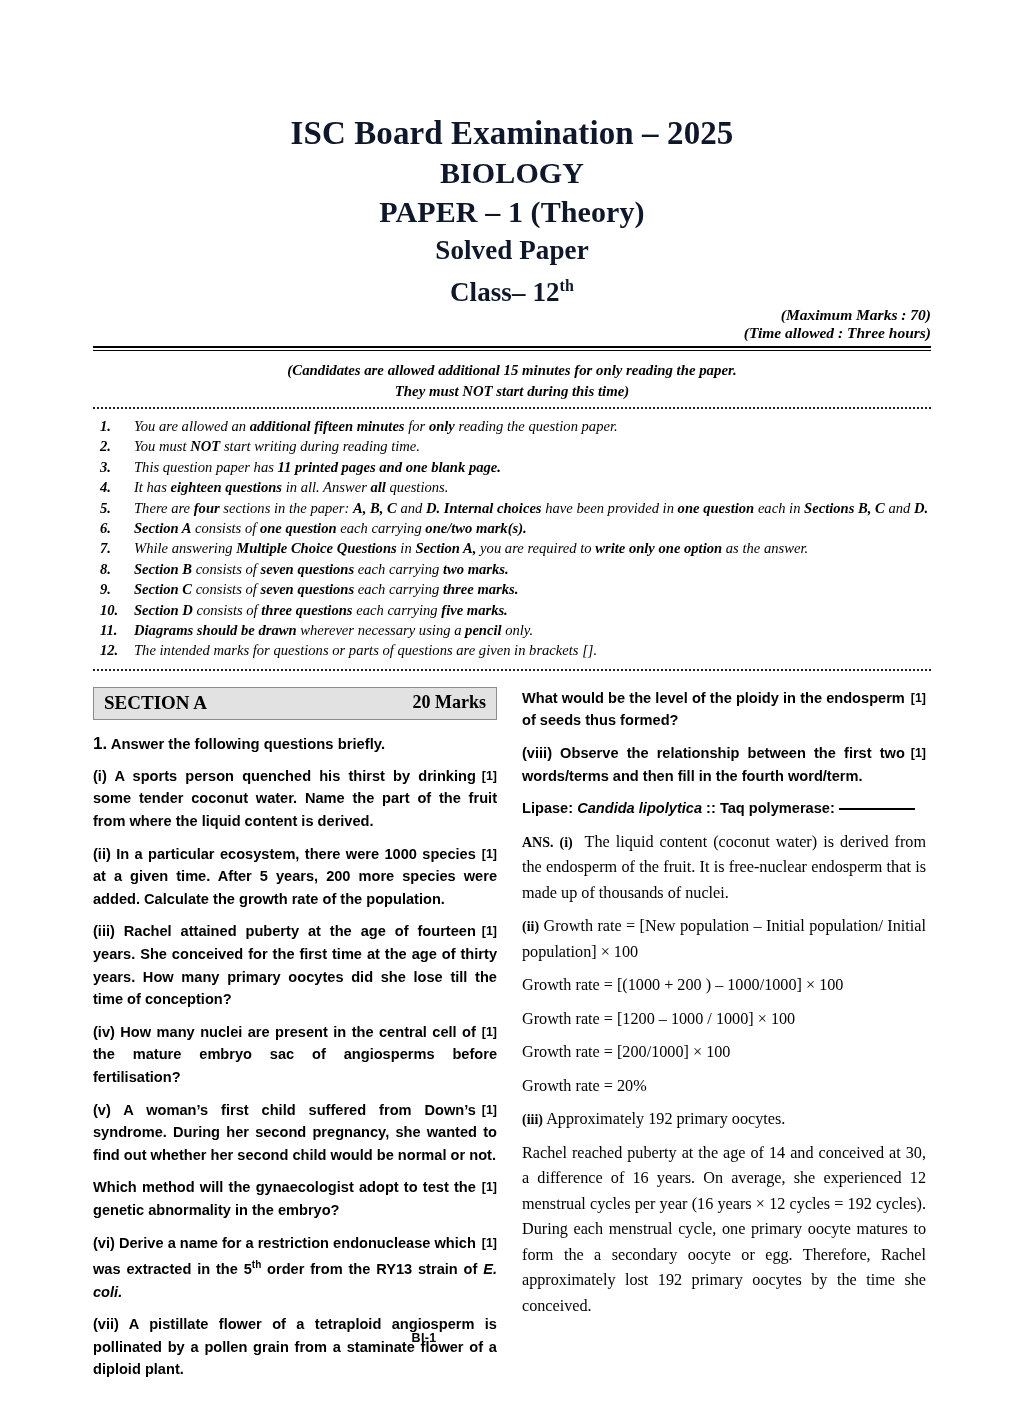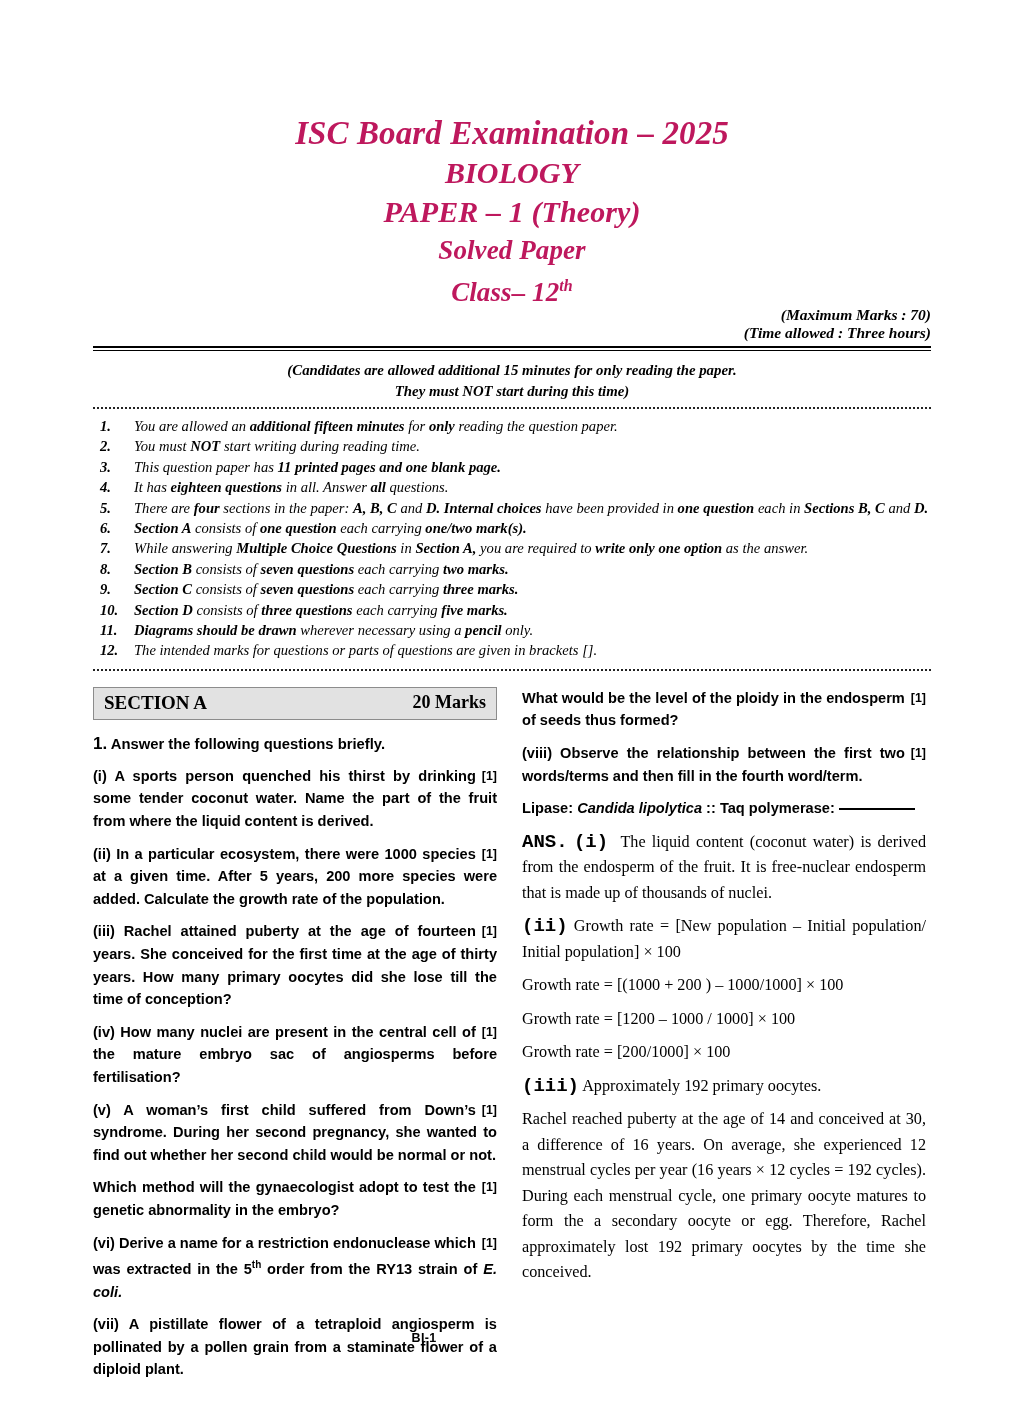--- a/index.html
+++ b/index.html
@@ -24,23 +24,22 @@
   }
 
   
   .header {
     text-align: center;
     padding-top: 112px;
   }
   .title-line {
     font-family: "Liberation Serif", serif;
     font-weight: bold;
-    color: #be185d;
+    color: #0f172a;
     letter-spacing: 0.1px;
-    font-style: italic;
   }
   .t1 { font-size: 33px; line-height: 42px; }
   .t2 { font-size: 30px; line-height: 38px; }
   .t3 { font-size: 30px; line-height: 40px; }
   .t4 { font-size: 27px; line-height: 36px; }
   .t5 { font-size: 27px; line-height: 36px; }
   .sup { font-size: 16px; vertical-align: super; }
 
   .marks-row {
     display: flex;
@@ -153,23 +152,23 @@
   
   .a {
     font-family: "Liberation Serif", serif;
     font-size: 16.2px;
     line-height: 25.5px;
     text-align: justify;
     margin: 0 0 8px 0;
   }
   .a.nojust { text-align: left; }
   .a b, .a .lbl {
-    font-family: Liberation Mono, monospace;
-    font-weight: bold;
-    font-size: 19px;
+    font-family: Liberation Serif, serif;
+    font-weight: bold;
+    font-size: 14px;
   }
   .blank-line {
     display: inline-block;
     width: 76px;
     border-bottom: 2px solid #000;
     vertical-align: 3px;
     margin-left: 4px;
   }
 
   .footer {
@@ -291,20 +290,21 @@
           <div class="q"><span class="mk">[1]</span>What would be the level of the ploidy in the endosperm of seeds thus formed?</div>
           <div class="q"><span class="mk">[1]</span><b>(viii)</b> Observe the relationship between the first two words/terms and then fill in the fourth word/term.</div>
           <div class="q">Lipase: <i>Candida lipolytica</i> :: Taq polymerase:<span class="blank-line"></span></div>
         </div>
       <div id="answer-list">
           <div class="a"><span class="lbl">ANS.</span> <span class="lbl">(i)</span>&nbsp; The liquid content (coconut water) is derived from the endosperm of the fruit. It is free-nuclear endosperm that is made up of thousands of nuclei.</div>
           <div class="a"><span class="lbl">(ii)</span> Growth rate = [New population – Initial population/ Initial population] × 100</div>
           <div class="a nojust">Growth rate = [(1000 + 200 ) –  1000/1000] × 100</div>
           <div class="a nojust">Growth rate = [1200 – 1000 / 1000] × 100</div>
           <div class="a nojust">Growth rate = [200/1000] × 100</div>
+          <div class="a nojust">Growth rate =  20%</div>
           <div class="a nojust"><span class="lbl">(iii)</span> Approximately 192 primary oocytes.</div>
           <div class="a">Rachel reached puberty at the age of 14 and conceived at 30, a difference of 16 years. On average, she experienced 12 menstrual cycles per year (16 years × 12 cycles = 192 cycles).  During each menstrual cycle, one primary oocyte matures to form the a secondary oocyte or egg. Therefore, Rachel approximately lost 192 primary oocytes by the time she conceived.</div>
         </div>
     </div>
 
   </div>
 
   <div class="footer">
     <span>BI-1</span>
   </div>

